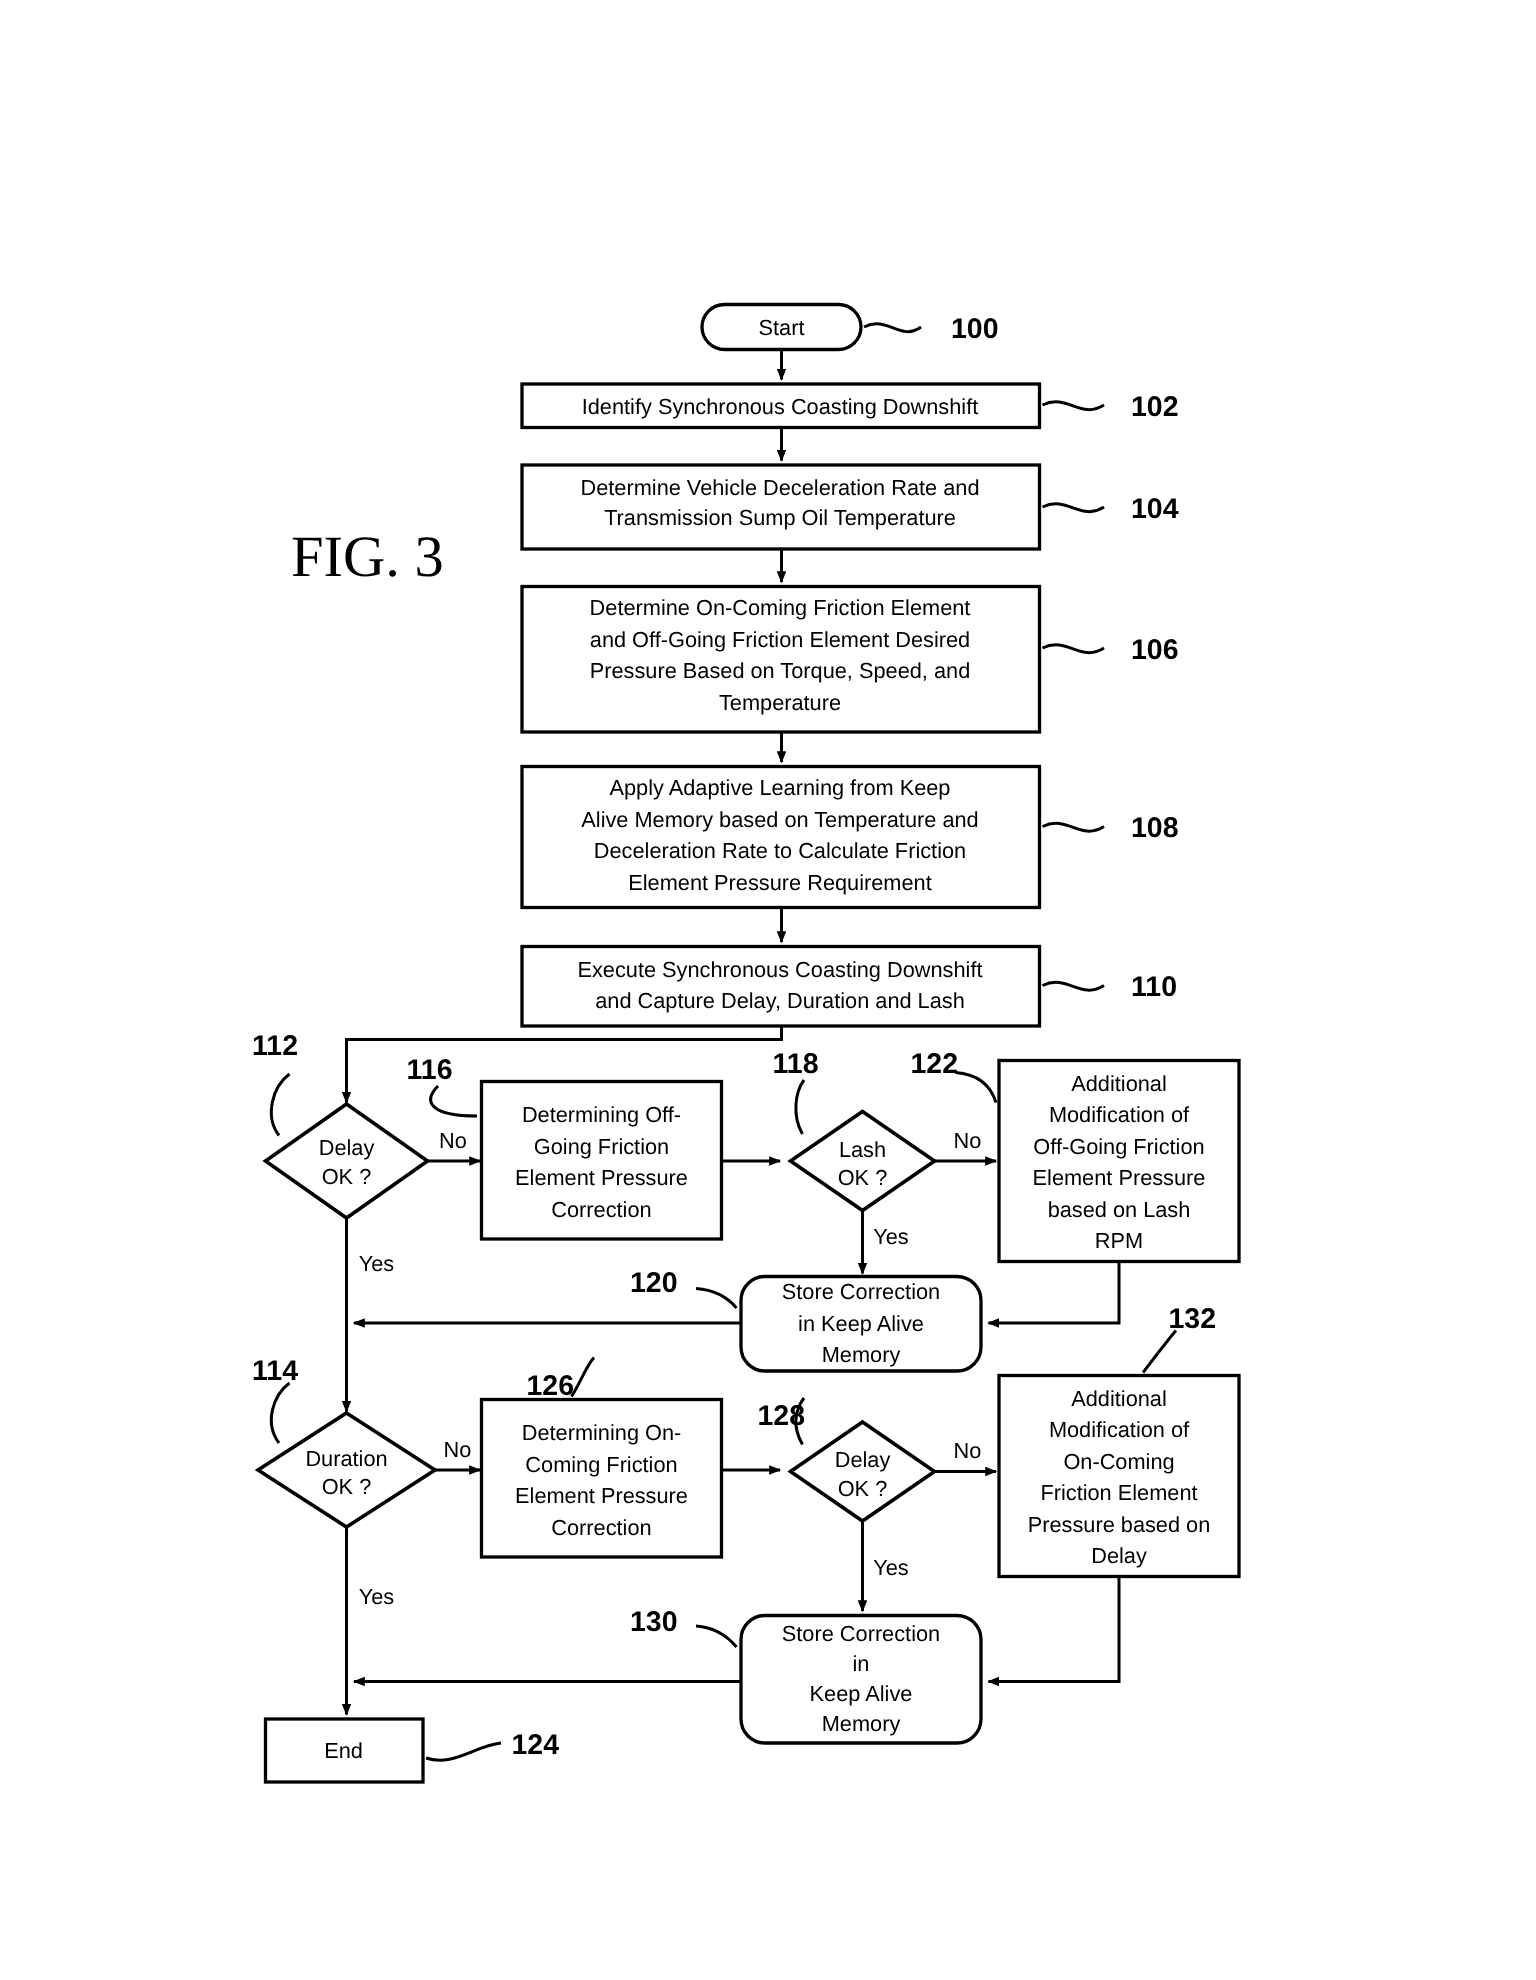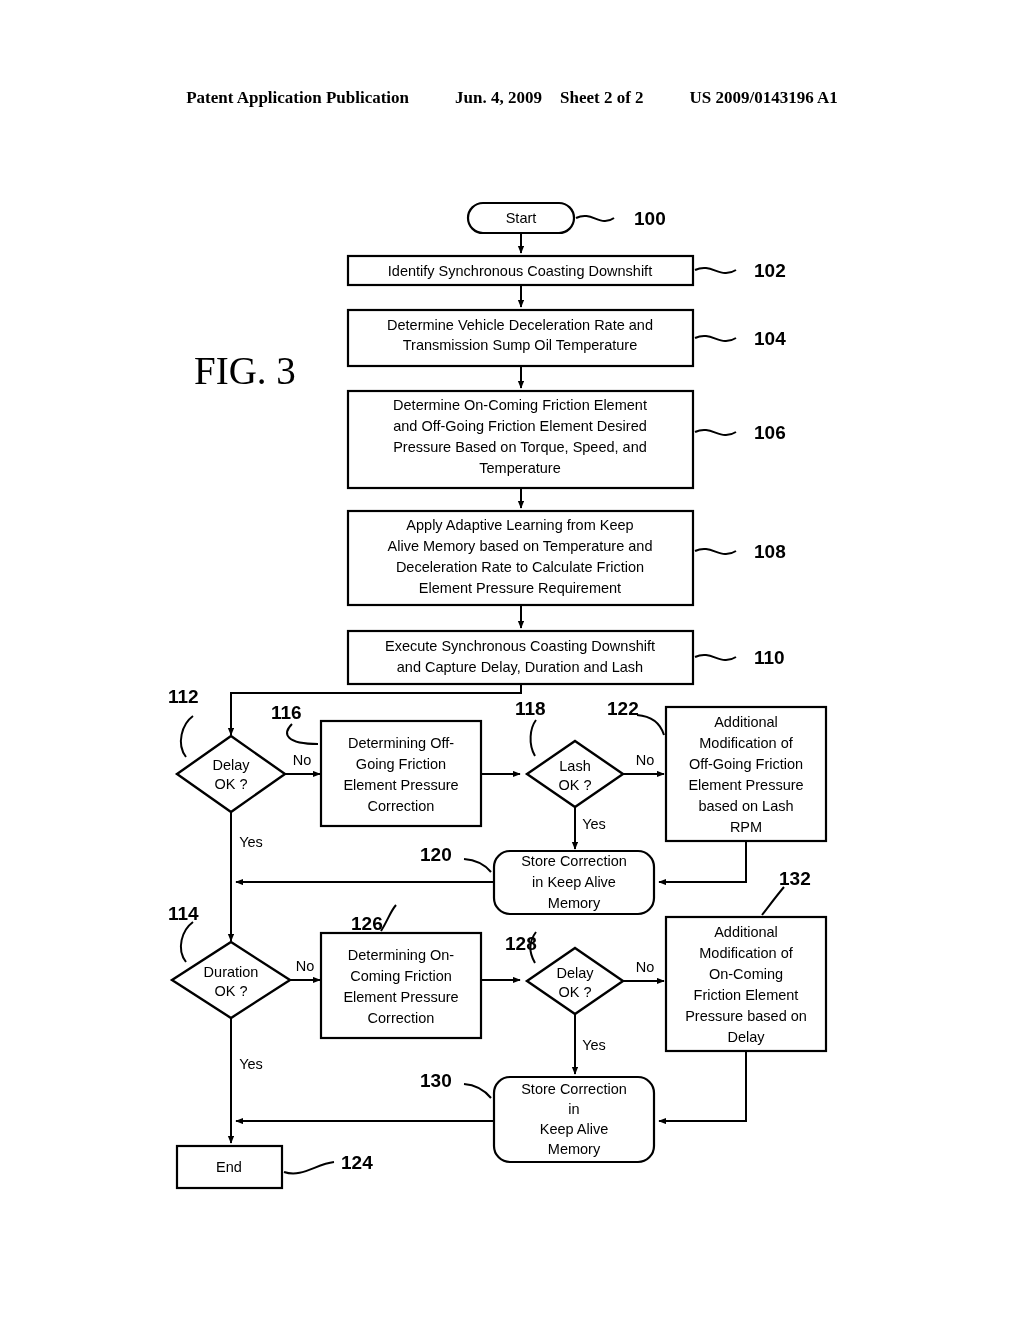--- a/index.html
+++ b/index.html
@@ -57,28 +57,20 @@
   .bx { fill: #ffffff; stroke: #000000; stroke-width: 2.2; }
   .dia { fill: #ffffff; stroke: #000000; stroke-width: 2.4; }
   .ln { stroke: #000000; stroke-width: 2.0; fill: none; }
   .lead { stroke: #000000; stroke-width: 2.0; fill: none; }
 </style>
 </head>
 <body>
 
 <div id="page">
 
-  <div class="hdr">
-    <div class="hdr-row">
-      <span class="hdr-pub">Patent Application Publication</span>
-      <span class="hdr-date">Jun. 4, 2009</span>
-      <span class="hdr-sheet">Sheet 2 of 2</span>
-      <span class="hdr-num">US 2009/0143196 A1</span>
-    </div>
-  </div>
 
   <svg width="1024" height="1320" viewBox="0 0 1024 1320" style="position:absolute; top:0; left:0;">
 
     <defs>
       <marker id="ah" markerWidth="9" markerHeight="9" refX="7.2" refY="3.2" orient="auto" markerUnits="userSpaceOnUse">
         <path d="M0,0 L8,3.2 L0,6.4 z" fill="#000000"></path>
       </marker>
     </defs>
 
     <text class="figtxt" x="194" y="384">FIG. 3</text>

